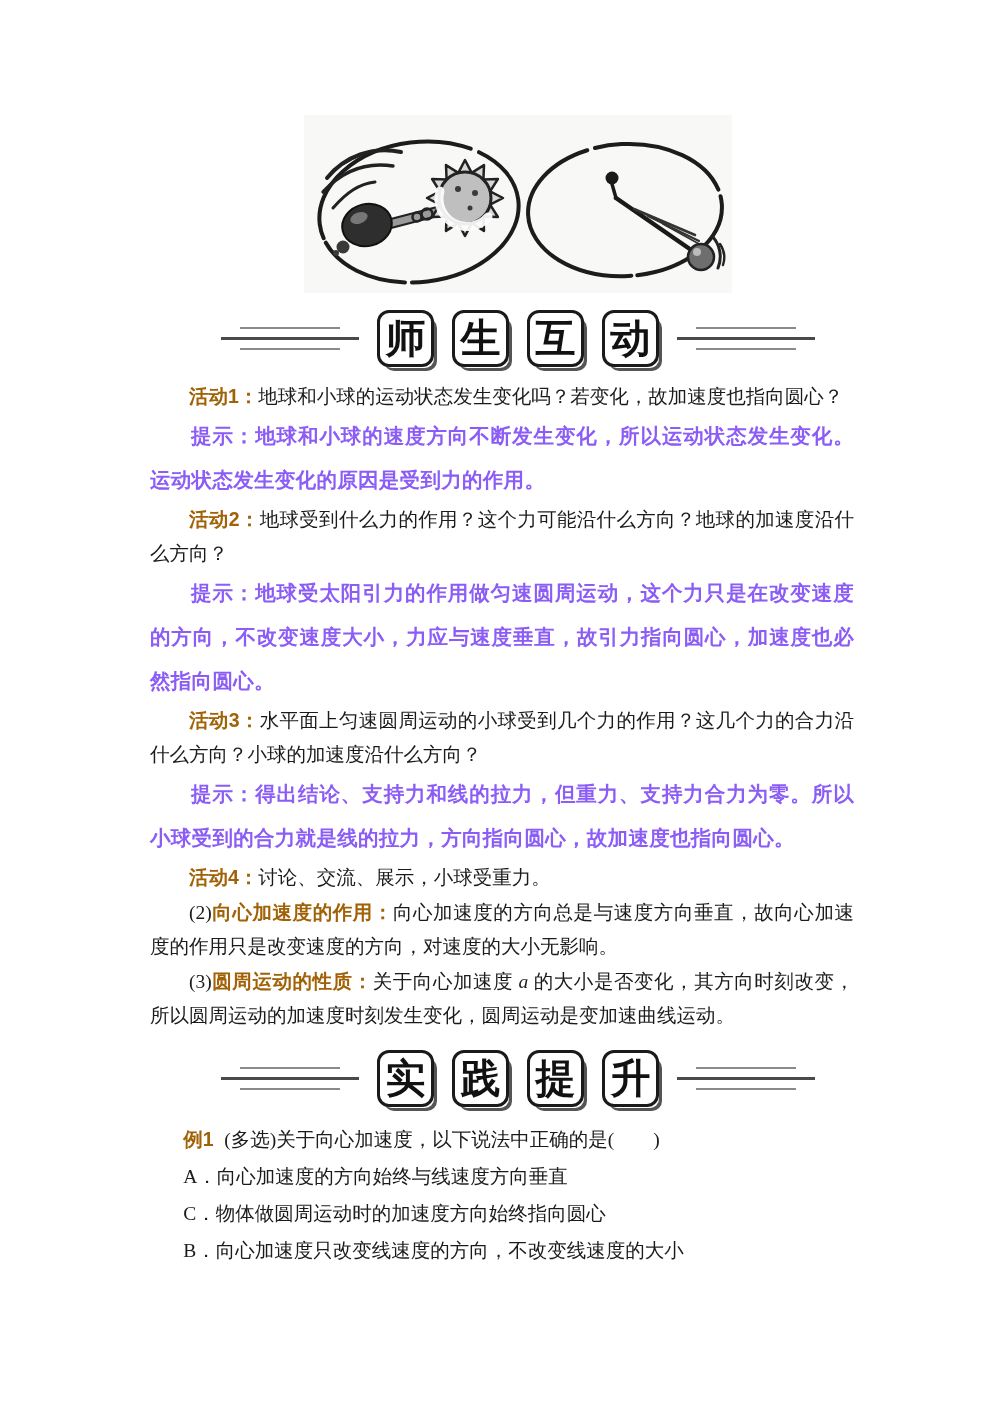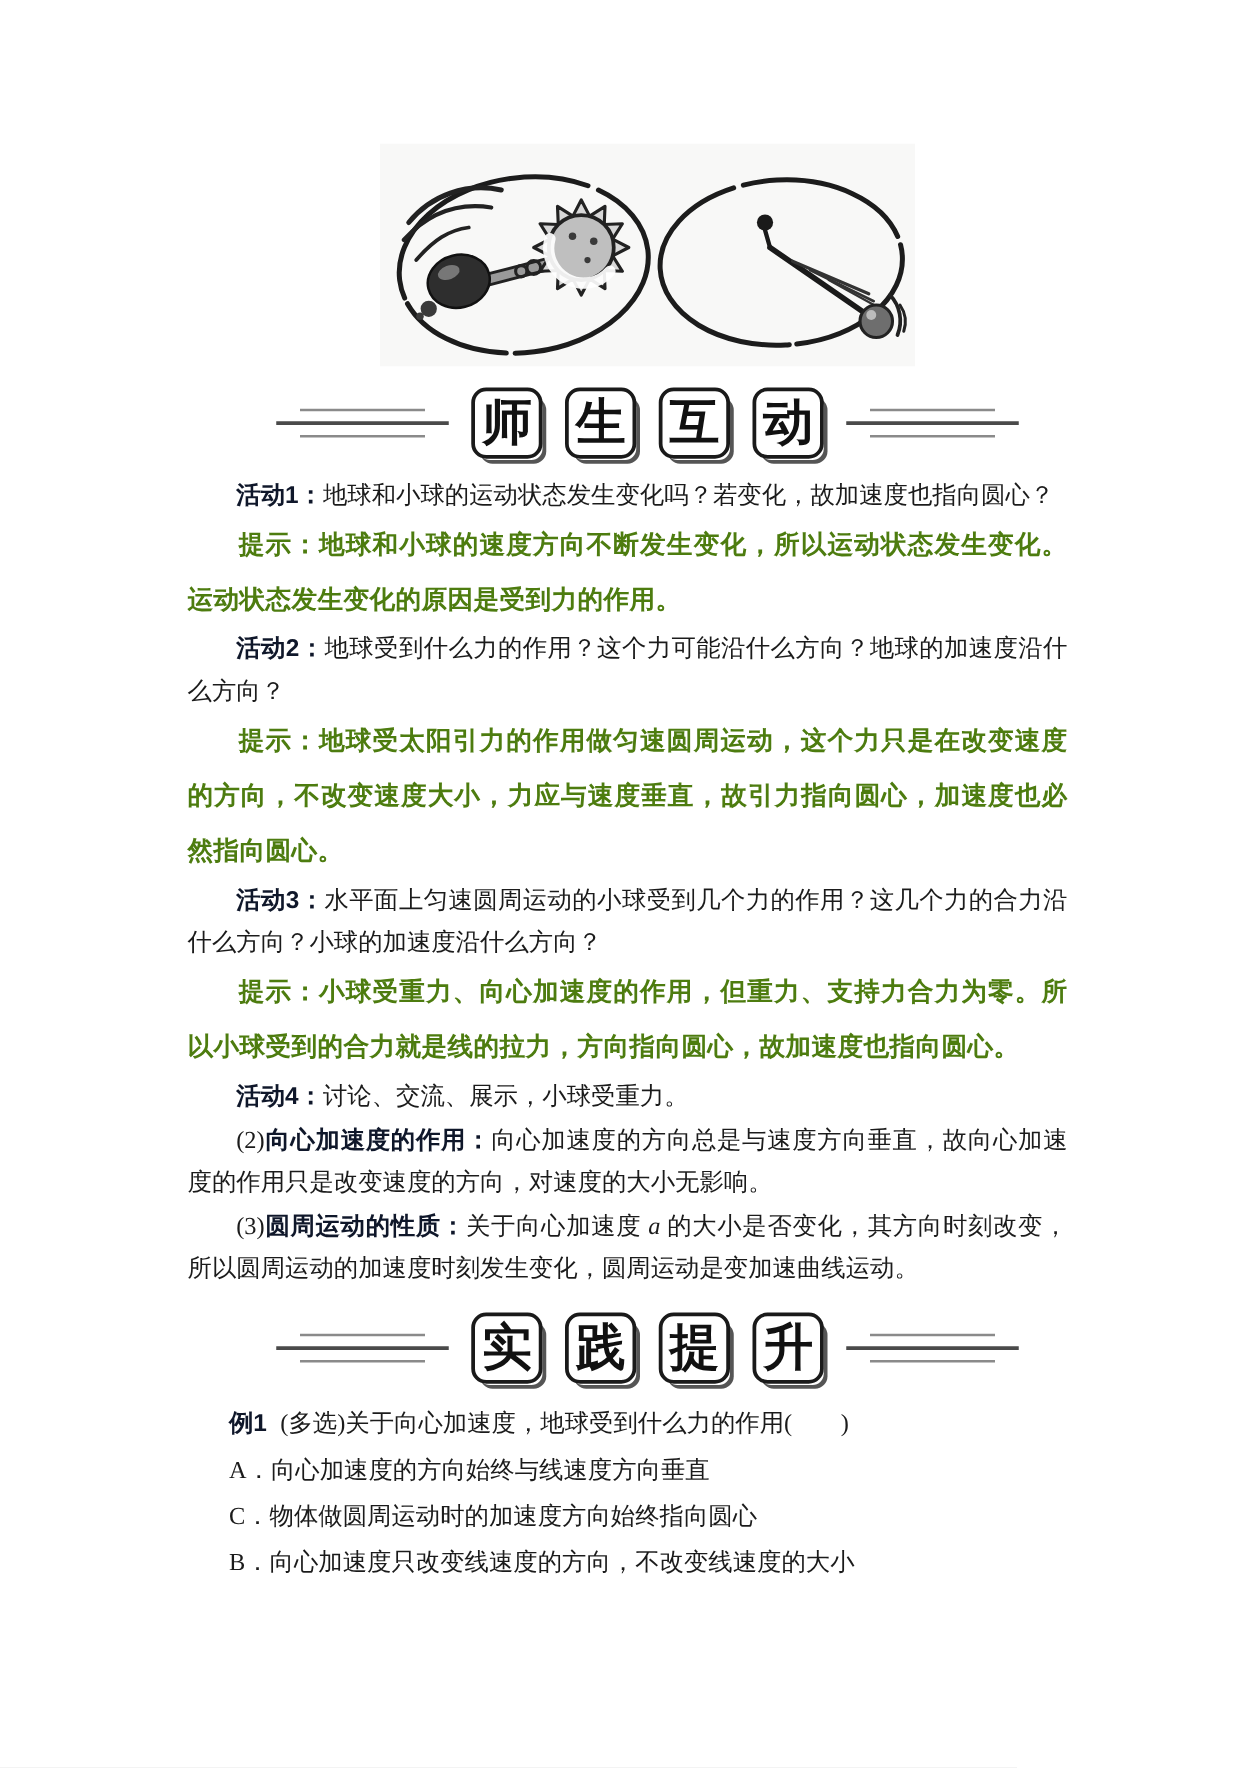--- a/index.html
+++ b/index.html
@@ -73,29 +73,29 @@
   }
   .para {
     font-size: 19.5px;
     line-height: 34px;
     text-indent: 2em;
     color: #1b1b1b;
   }
   .para .lbl {
     font-family: "Liberation Sans", "DejaVu Sans", sans-serif;
     font-weight: 700;
-    color: #0f172a;
+    color: #a16207;
     margin-top: 38px;
   }
   .para.hint {
     font-family: Liberation Serif, serif;
     font-weight: 600;
     font-size: 20.5px;
     line-height: 44px;
-    color: #4d7c0f;
+    color: #8b5cf6;
     letter-spacing: 0.3px;
   }
   .para .em { font-style: italic; }
 
   
   .practice-content {
     width: 704px;
     margin: 10px auto 0;
     transform: translateX(2px);
     text-align: justify;
@@ -185,21 +185,21 @@
     <p class="para"><span class="lbl">活动1：</span><span>地球和小球的运动状态发生变化吗？若变化，故加速度也指向圆心？</span></p>
 
     <p class="para hint"><span>提示：</span><span>地球和小球的速度方向不断发生变化，所以运动状态发生变化。运动状态发生变化的原因是受到力的作用。</span></p>
 
     <p class="para"><span class="lbl">活动2：</span><span>地球受到什么力的作用？这个力可能沿什么方向？地球的加速度沿什么方向？</span></p>
 
     <p class="para hint"><span>提示：</span><span>地球受太阳引力的作用做匀速圆周运动，这个力只是在改变速度的方向，不改变速度大小，力应与速度垂直，故引力指向圆心，加速度也必然指向圆心。</span></p>
 
     <p class="para"><span class="lbl">活动3：</span><span>水平面上匀速圆周运动的小球受到几个力的作用？这几个力的合力沿什么方向？小球的加速度沿什么方向？</span></p>
 
-    <p class="para hint"><span>提示：</span><span>小球受重力、向心加速度的作用，但重力、支持力合力为零。所以小球受到的合力就是线的拉力，方向指向圆心，故加速度也指向圆心。</span></p>
+    <p class="para hint"><span>提示：</span><span>得出结论、支持力和线的拉力，但重力、支持力合力为零。所以小球受到的合力就是线的拉力，方向指向圆心，故加速度也指向圆心。</span></p>
 
     <p class="para"><span class="lbl">活动4：</span><span>讨论、交流、展示，小球受重力。</span></p>
 
 
     <p class="para"><span>(2)</span><span class="lbl">向心加速度的作用：</span><span>向心加速度的方向总是与速度方向垂直，故向心加速度的作用只是改变速度的方向，对速度的大小无影响。</span></p>
 
     <p class="para"><span>(3)</span><span class="lbl">圆周运动的性质：</span><span>关于向心加速度 </span><span class="em">a</span><span> 的大小是否变化，其方向时刻改变，所以圆周运动的加速度时刻发生变化，圆周运动是变加速曲线运动。</span></p>
 
   </section>
 
@@ -222,19 +222,19 @@
         <span>升</span>
       </div>
     <div class="deco">
       <div class="ln-short"></div>
         <div class="ln-long"></div>
         <div class="ln-short"></div>
     </div>
   </div>
 
   <section class="practice-content">
-    <p class="para ex"><span class="lbl">例1</span><span>(多选)关于向心加速度，地球受到什么力的作用(　　)</span></p>
+    <p class="para ex"><span class="lbl">例1</span><span>(多选)关于向心加速度，以下说法中正确的是(　　)</span></p>
     <p class="para opt"><span>A．向心加速度的方向始终与线速度方向垂直</span></p>
     <p class="para opt"><span>C．物体做圆周运动时的加速度方向始终指向圆心</span></p>
     <p class="para opt"><span>B．向心加速度只改变线速度的方向，不改变线速度的大小</span></p>
   </section>
 
 </div>
 
 </body></html>

